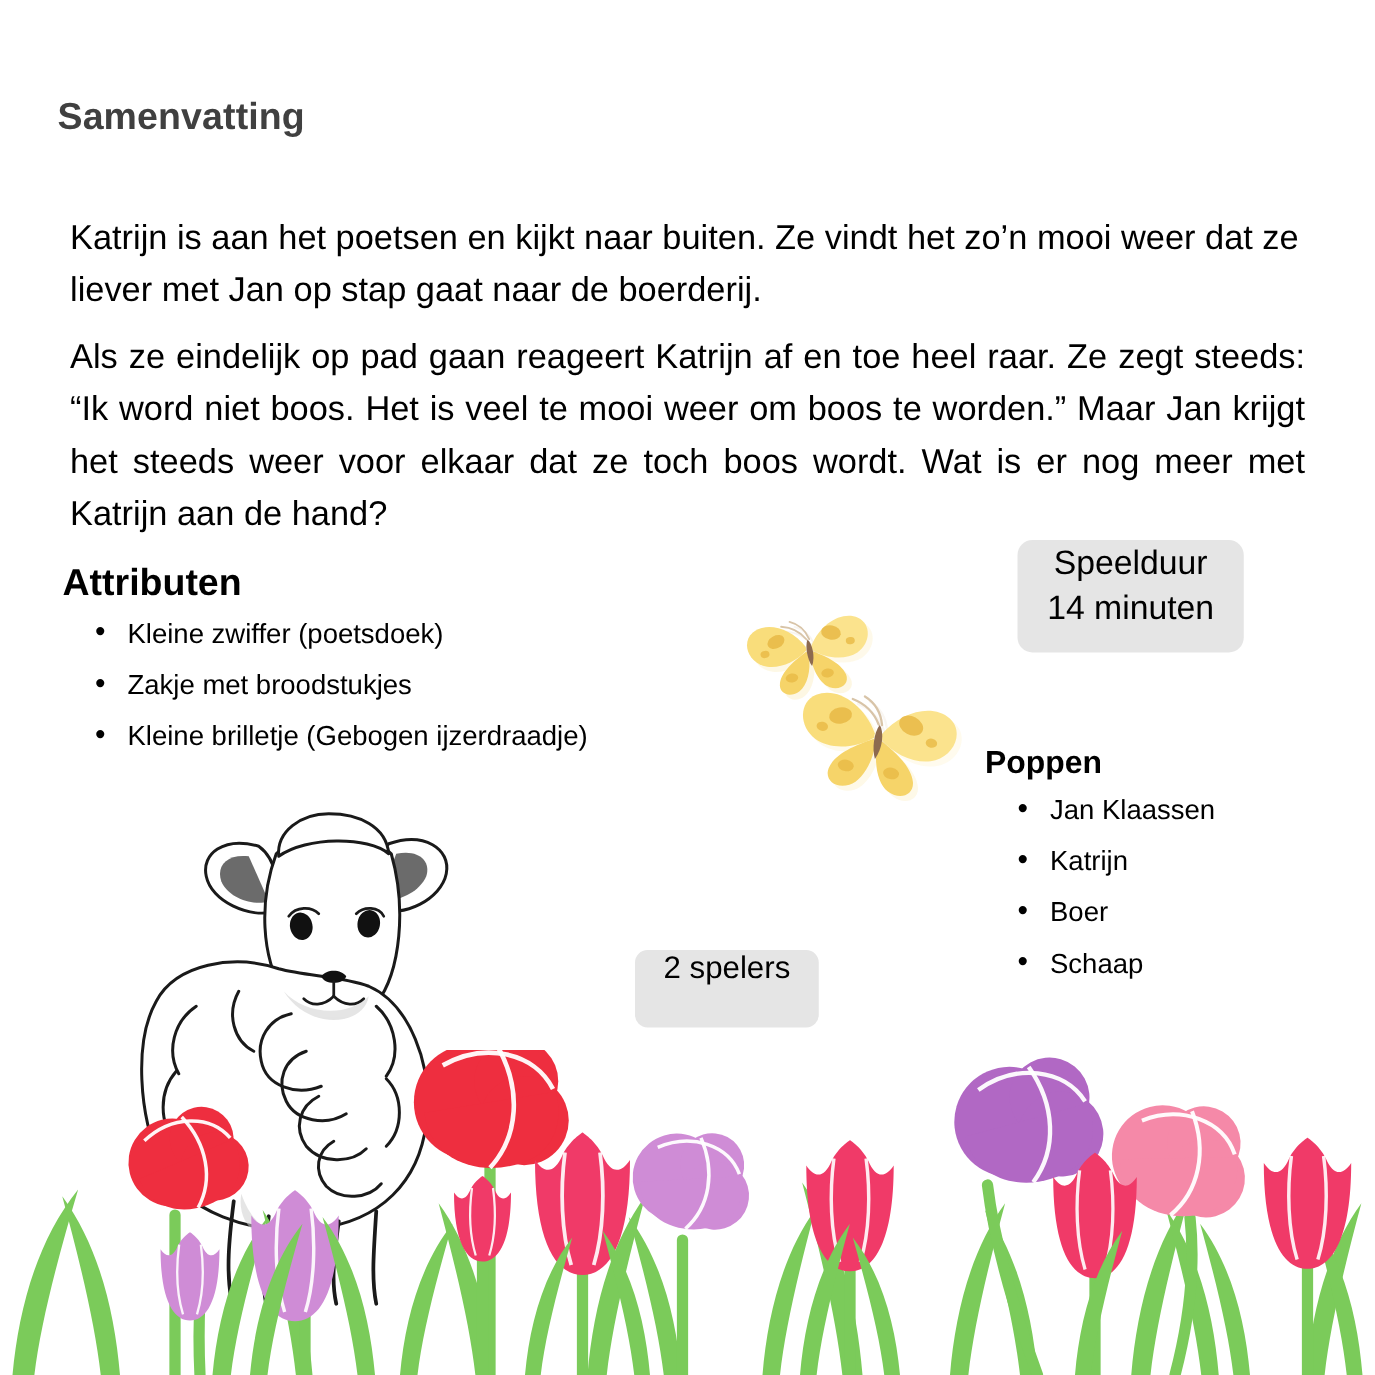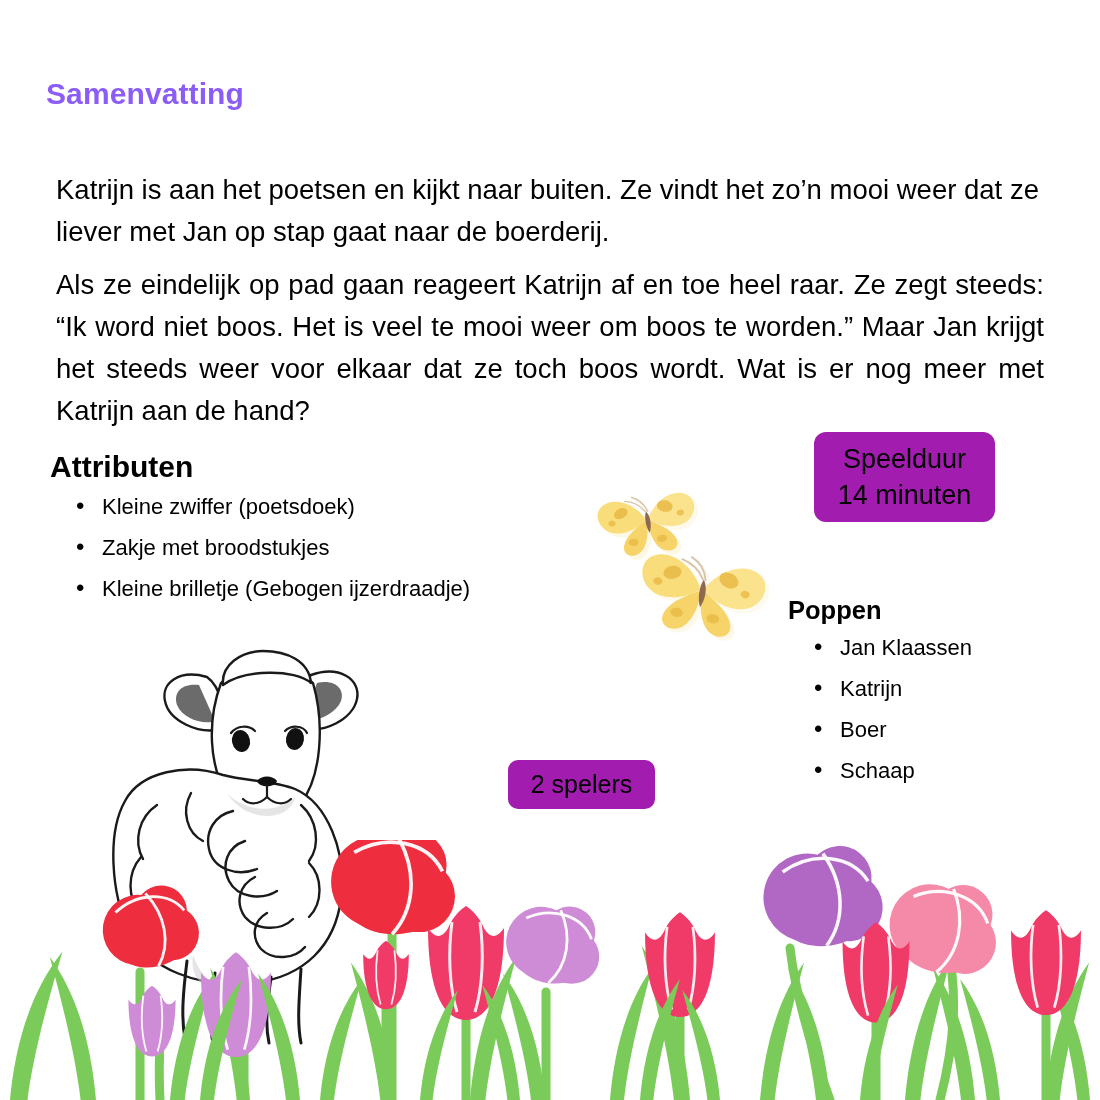--- a/index.html
+++ b/index.html
@@ -17,21 +17,21 @@
     width: 1100px;
     height: 1100px;
     background: #ffffff;
     overflow: hidden;
   }
 
   
   .section-heading {
     position: absolute;
     font-weight: bold;
-    color: #8b5cf6;
+    color: #404040;
     white-space: nowrap;
   }
   #samenvatting-heading {
     left: 46px;
     top: 77px;
     font-size: 30px;
     letter-spacing: 0.1px;
   }
 
   
@@ -93,42 +93,41 @@
   }
   #poppen-block .block-title {
     font-size: 25.5px;
     font-weight: bold;
     margin: 4px 0 2px 0;
   }
 
   
   .badge {
     position: absolute;
-    background: #a21caf;
+    background: #e5e5e5;
     border-radius: 12px;
     color: #000;
     text-align: center;
     display: flex;
     flex-direction: column;
     align-items: center;
-    justify-content: center;
   }
   #speelduur-badge {
     left: 814px;
     top: 432px;
     width: 181px;
     height: 90px;
     font-size: 27px;
     line-height: 36px;
   }
   #spelers-badge {
     left: 508px;
     top: 760px;
     width: 147px;
-    height: 49px;
+    height: 62px;
     font-size: 25px;
     border-radius: 10px;
   }
 
   
   .art {
     position: absolute;
     pointer-events: none;
   }
   #butterflies-art { left: 570px; top: 455px; width: 210px; height: 190px; }

